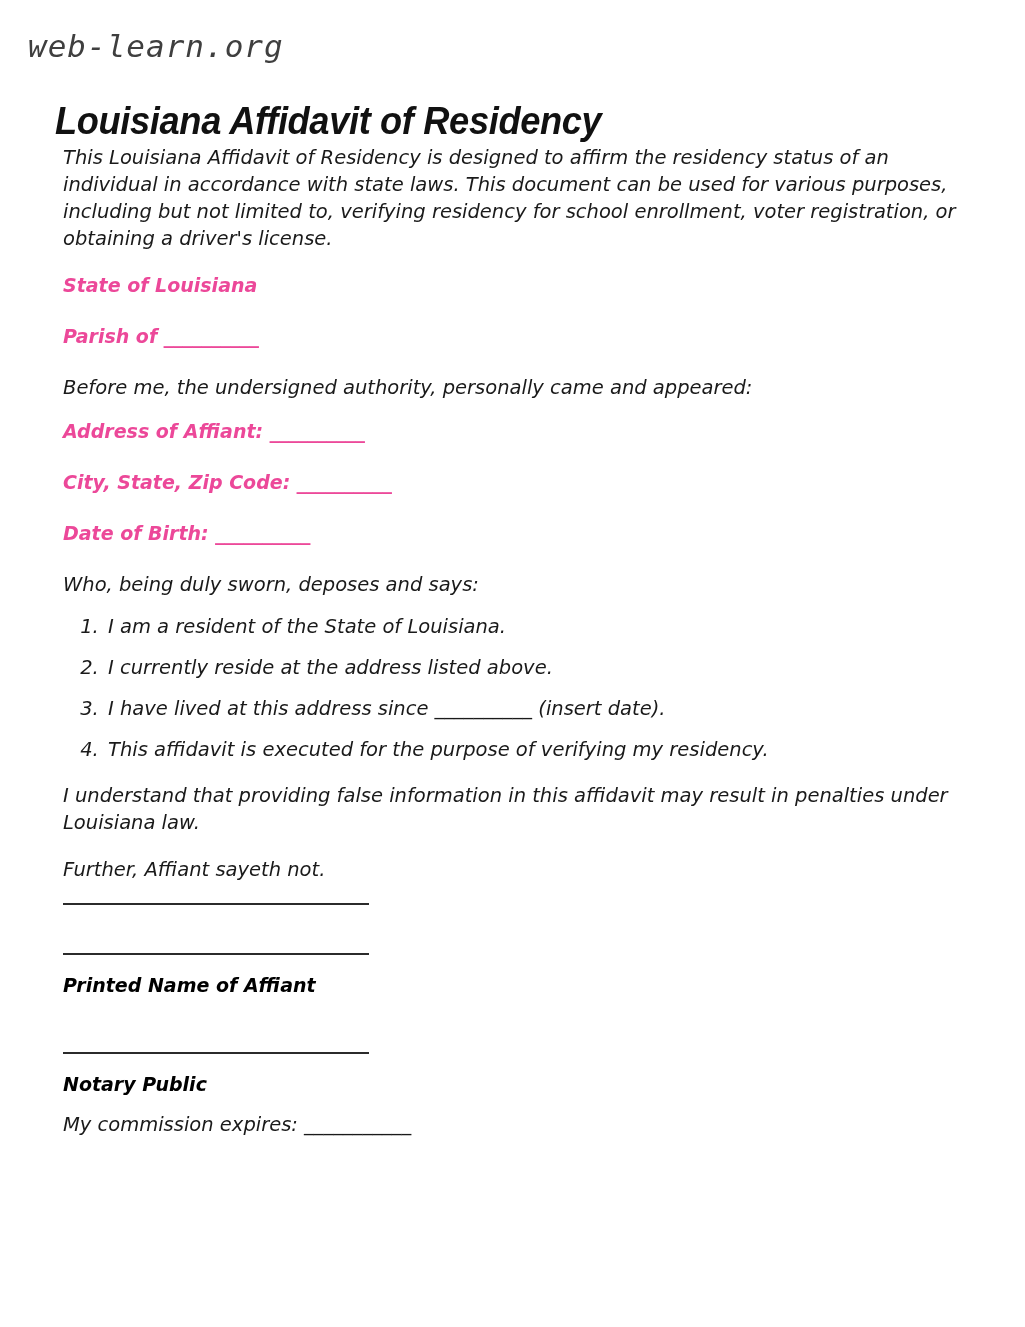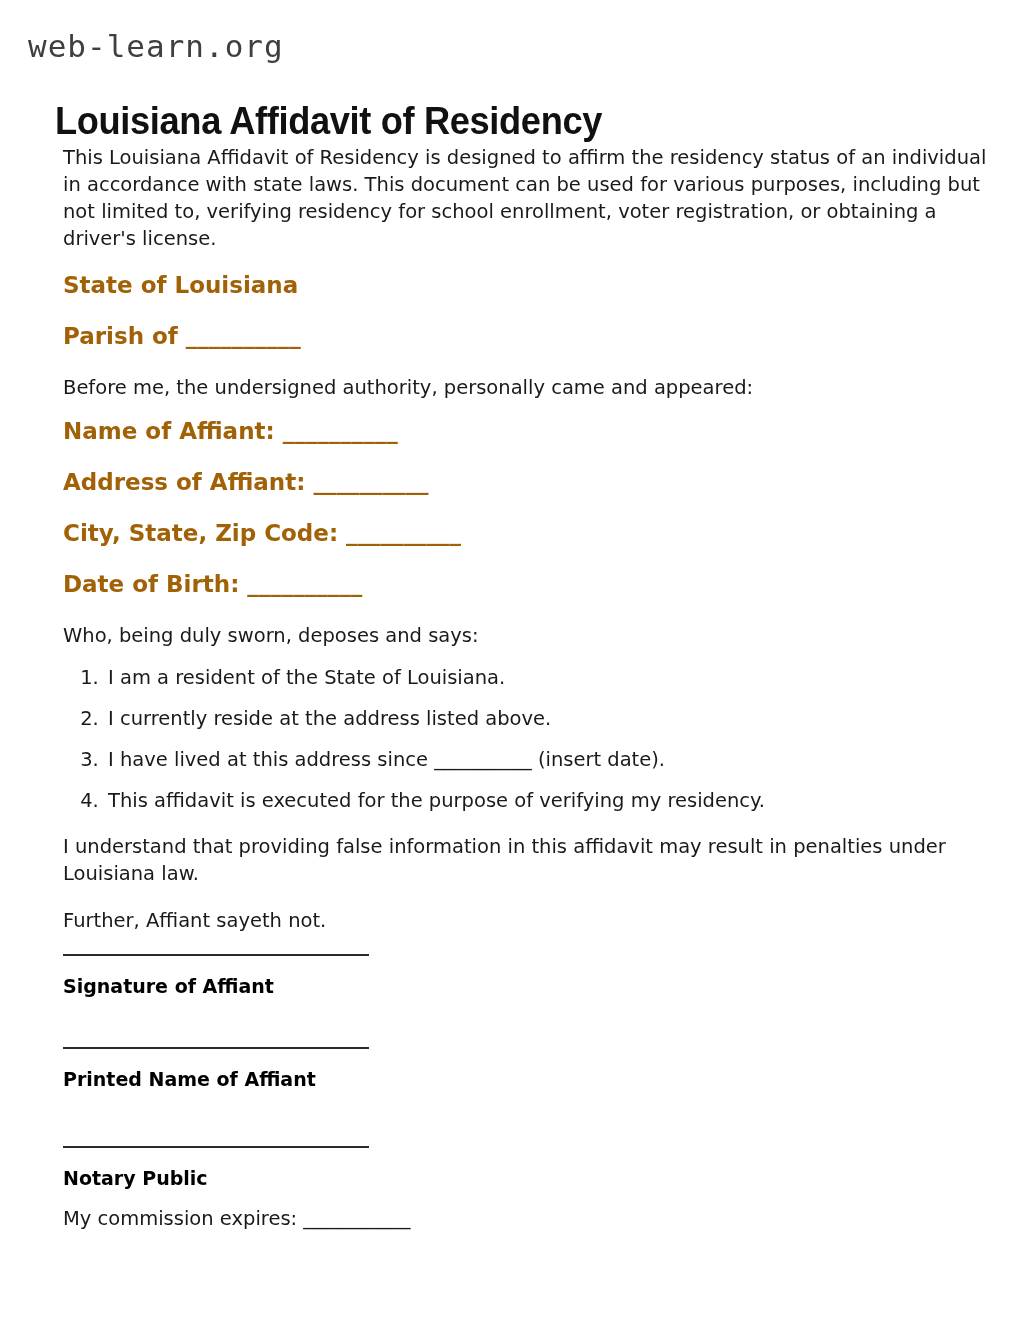--- a/index.html
+++ b/index.html
@@ -14,20 +14,21 @@
     color: #000000;
     overflow: hidden;
   }
   .page {
     position: relative;
     width: 1025px;
     height: 1327px;
     background: #ffffff;
     box-sizing: border-box;
     padding: 0;
+    font-style: italic;
   }
   .watermark {
     position: absolute;
     left: 28px;
     top: 31px;
     font-family: "DejaVu Sans Mono", monospace;
     font-size: 31px;
     letter-spacing: 1px;
     color: #3f3f3f;
     white-space: nowrap;
@@ -58,24 +59,24 @@
     font-size: 19.5px;
     line-height: 27px;
     color: #1a1a1a;
     font-family: "DejaVu Sans", sans-serif;
   }
   p.para.tight {
     margin-bottom: 17px;
   }
   p.label {
     margin: 0 0 25px 0;
-    font-size: 23px;
+    font-size: 19px;
     line-height: 26px;
     font-weight: bold;
-    color: #a16207;
+    color: #ec4899;
     font-family: "DejaVu Sans", sans-serif;
   }
   p.label.firstlbl {
     margin-top: 3px;
   }
   ol.claims {
     margin: 0 0 20px 0;
     padding: 0 0 0 25px;
     list-style-position: outside;
     list-style-type: decimal;
@@ -121,21 +122,20 @@
   <div class="body-area">
 
     <p class="para">This Louisiana Affidavit of Residency is designed to affirm the residency status of an individual in accordance with state laws. This document can be used for various purposes, including but not limited to, verifying residency for school enrollment, voter registration, or obtaining a driver's license.</p>
 
     <p class="label firstlbl">State of Louisiana</p>
 
     <p class="label">Parish of __________</p>
 
     <p class="para tight">Before me, the undersigned authority, personally came and appeared:</p>
 
-    <p class="label">Name of Affiant: __________</p>
 
     <p class="label">Address of Affiant: __________</p>
 
     <p class="label">City, State, Zip Code: __________</p>
 
     <p class="label">Date of Birth: __________</p>
 
     <p class="para tight">Who, being duly sworn, deposes and says:</p>
 
     <ol class="claims">
@@ -144,21 +144,20 @@
       <li>I have lived at this address since __________ (insert date).</li>
       <li>This affidavit is executed for the purpose of verifying my residency.</li>
     </ol>
 
     <p class="para">I understand that providing false information in this affidavit may result in penalties under Louisiana law.</p>
 
     <p class="para">Further, Affiant sayeth not.</p>
 
     <div class="sig-block">
       <div class="sig-rule"></div>
-      <p class="sig-caption">Signature of Affiant</p>
     </div>
 
     <div class="spacer-lg"></div>
 
     <div class="sig-block">
       <div class="sig-rule"></div>
       <p class="sig-caption">Printed Name of Affiant</p>
     </div>
 
     <div class="spacer-sm"></div>

